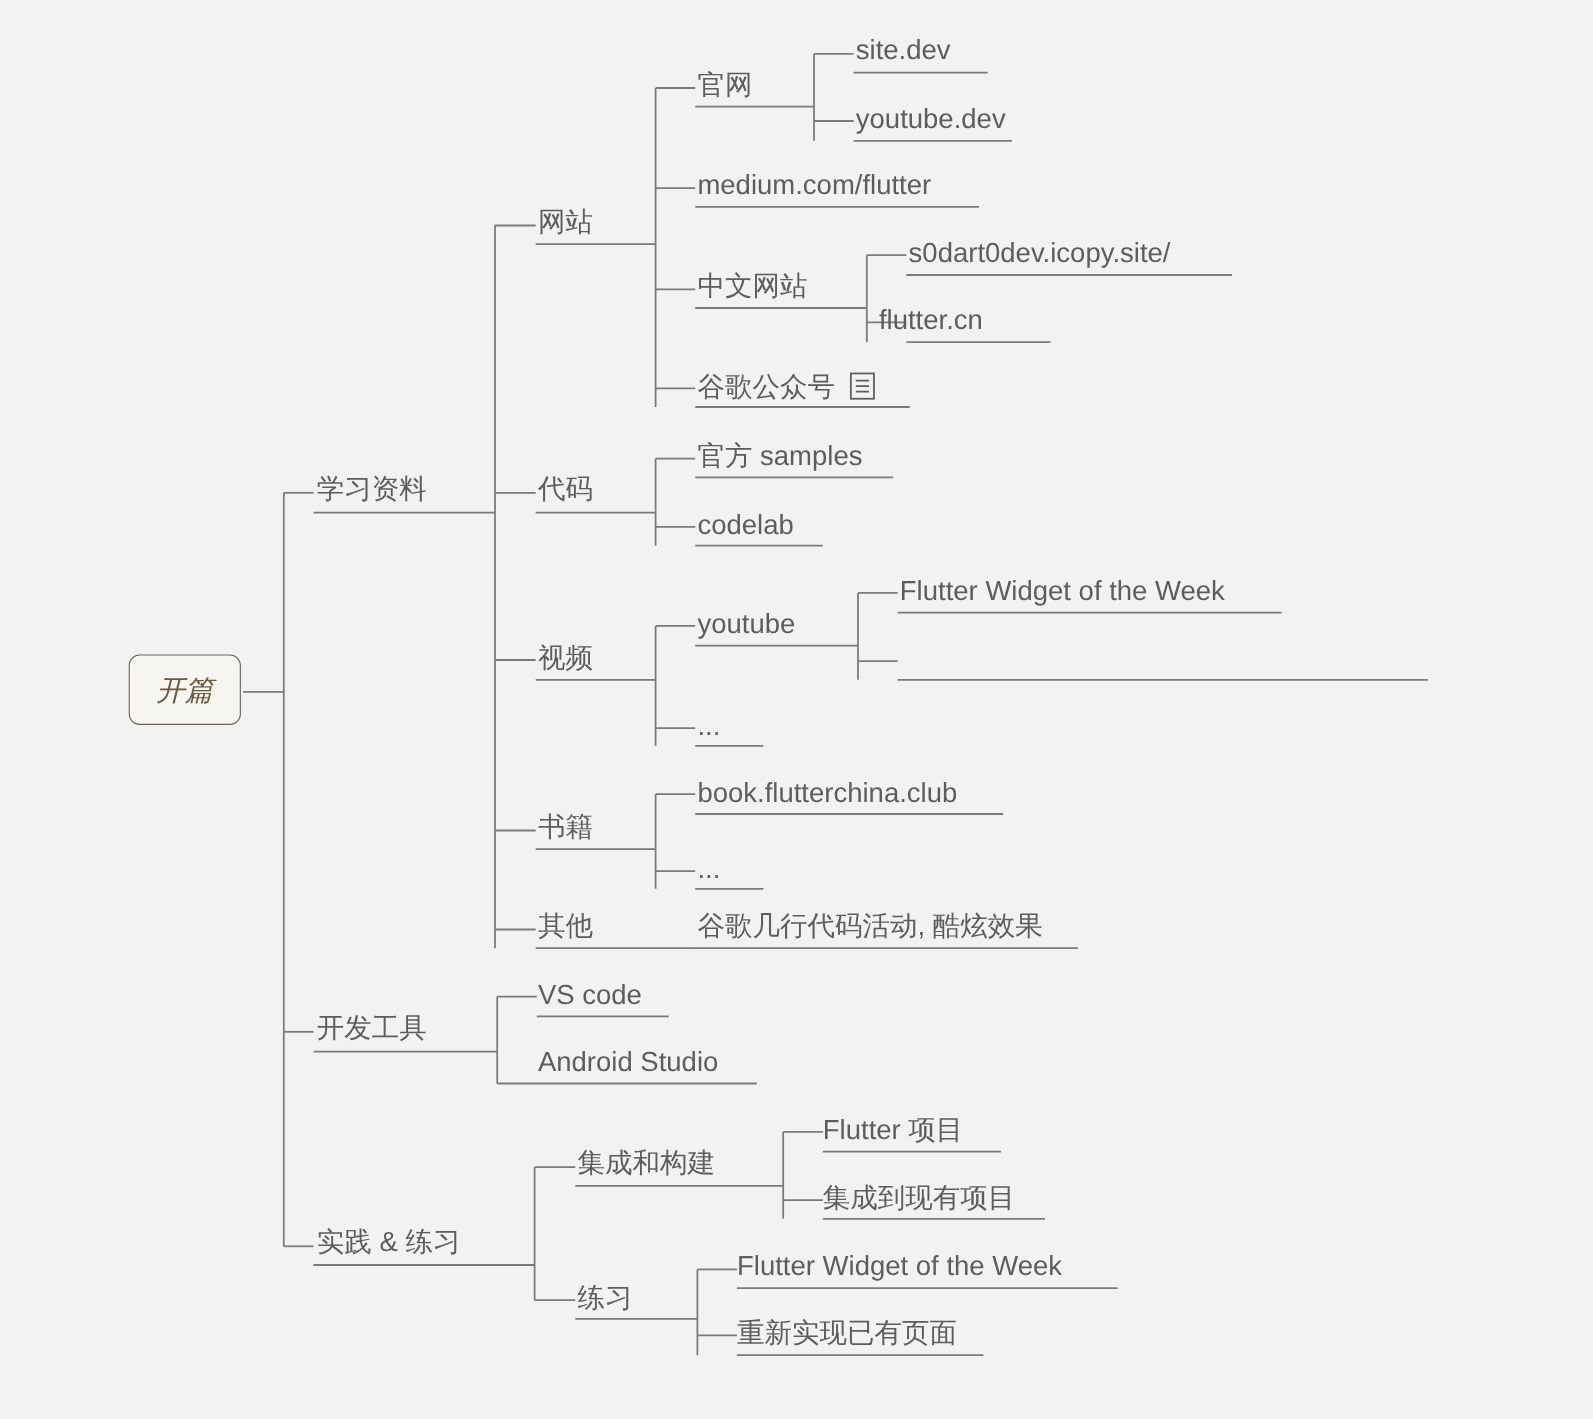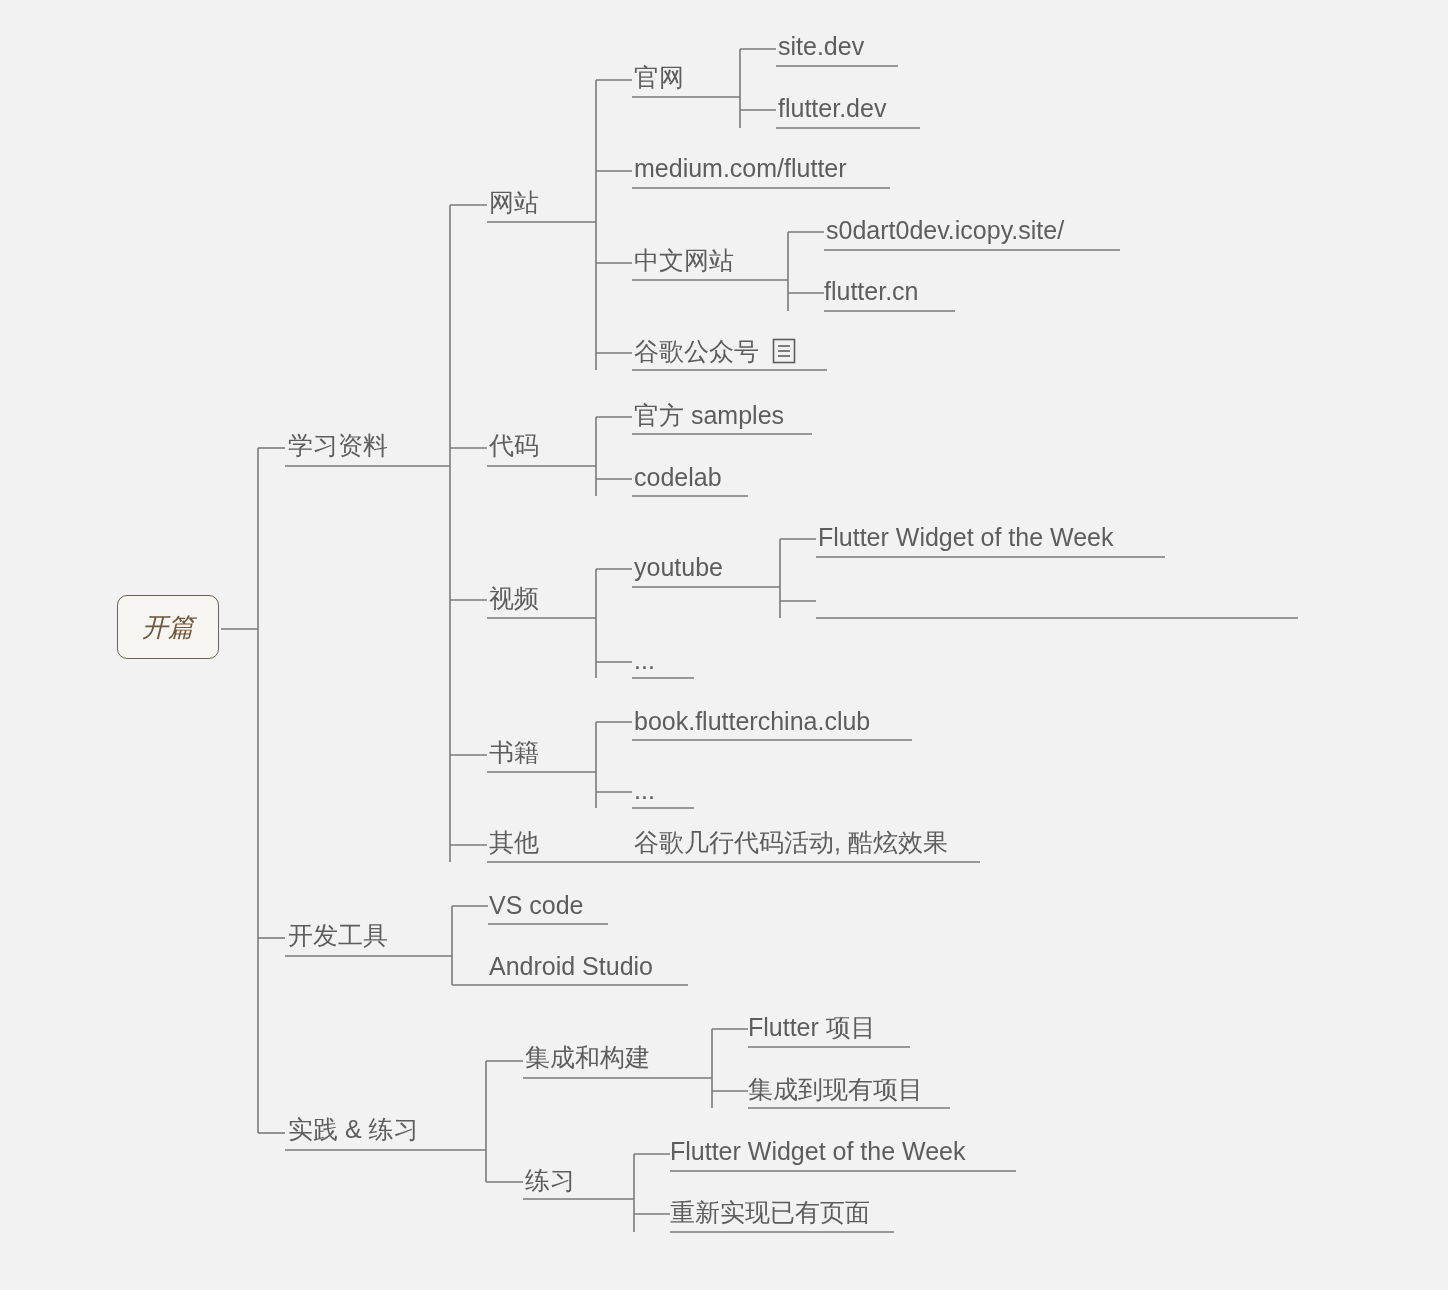--- a/index.html
+++ b/index.html
@@ -176,36 +176,36 @@
 
   <div class="node" style="left:634px; top:65px;">
     <span class="node-text">官网</span>
   </div>
 
   <div class="node" style="left:778px; top:34px;">
     <span class="node-text">site.dev</span>
   </div>
 
   <div class="node" style="left:778px; top:96px;">
-    <span class="node-text">flutter.dev</span>
+    <span class="node-text">youtube.dev</span>
   </div>
 
   <div class="node" style="left:634px; top:156px;">
     <span class="node-text">medium.com/flutter</span>
   </div>
 
   <div class="node" style="left:634px; top:248px;">
     <span class="node-text">中文网站</span>
   </div>
 
   <div class="node" style="left:826px; top:218px;">
     <span class="node-text">s0dart0dev.icopy.site/</span>
   </div>
 
-  <div class="node" style="left:824px; top:279px;text-align:right;">
+  <div class="node" style="left:799px; top:279px;text-align:right;">
     <span class="node-text">flutter.cn</span>
   </div>
 
   <div class="node" style="left:634px; top:338px;">
     <span class="node-text">谷歌公众号</span>
     <span class="icon-doc">
       <svg viewBox="0 0 24 26" width="24" height="26">
         <rect x="1.5" y="1.5" width="21" height="23" fill="none" stroke="#5d5d5d" stroke-width="1.6"></rect>
         <line x1="6" y1="8" x2="18" y2="8" stroke="#5d5d5d" stroke-width="1.6"></line>
         <line x1="6" y1="13" x2="18" y2="13" stroke="#5d5d5d" stroke-width="1.6"></line>

